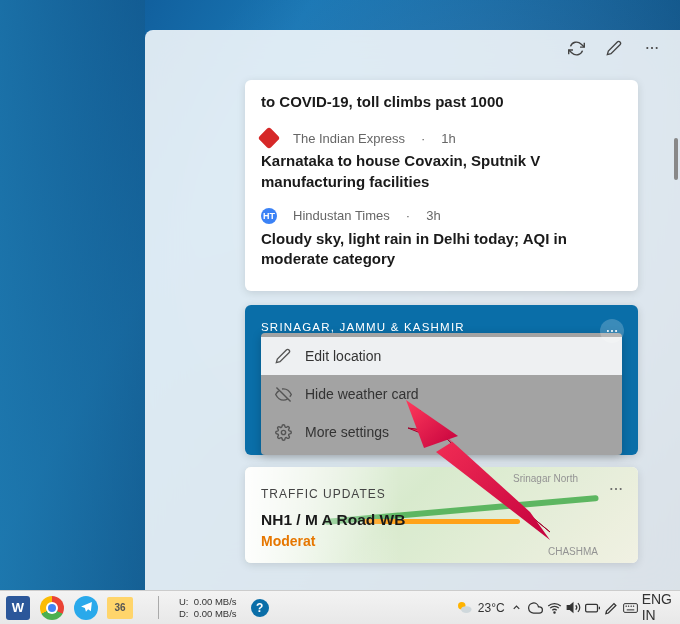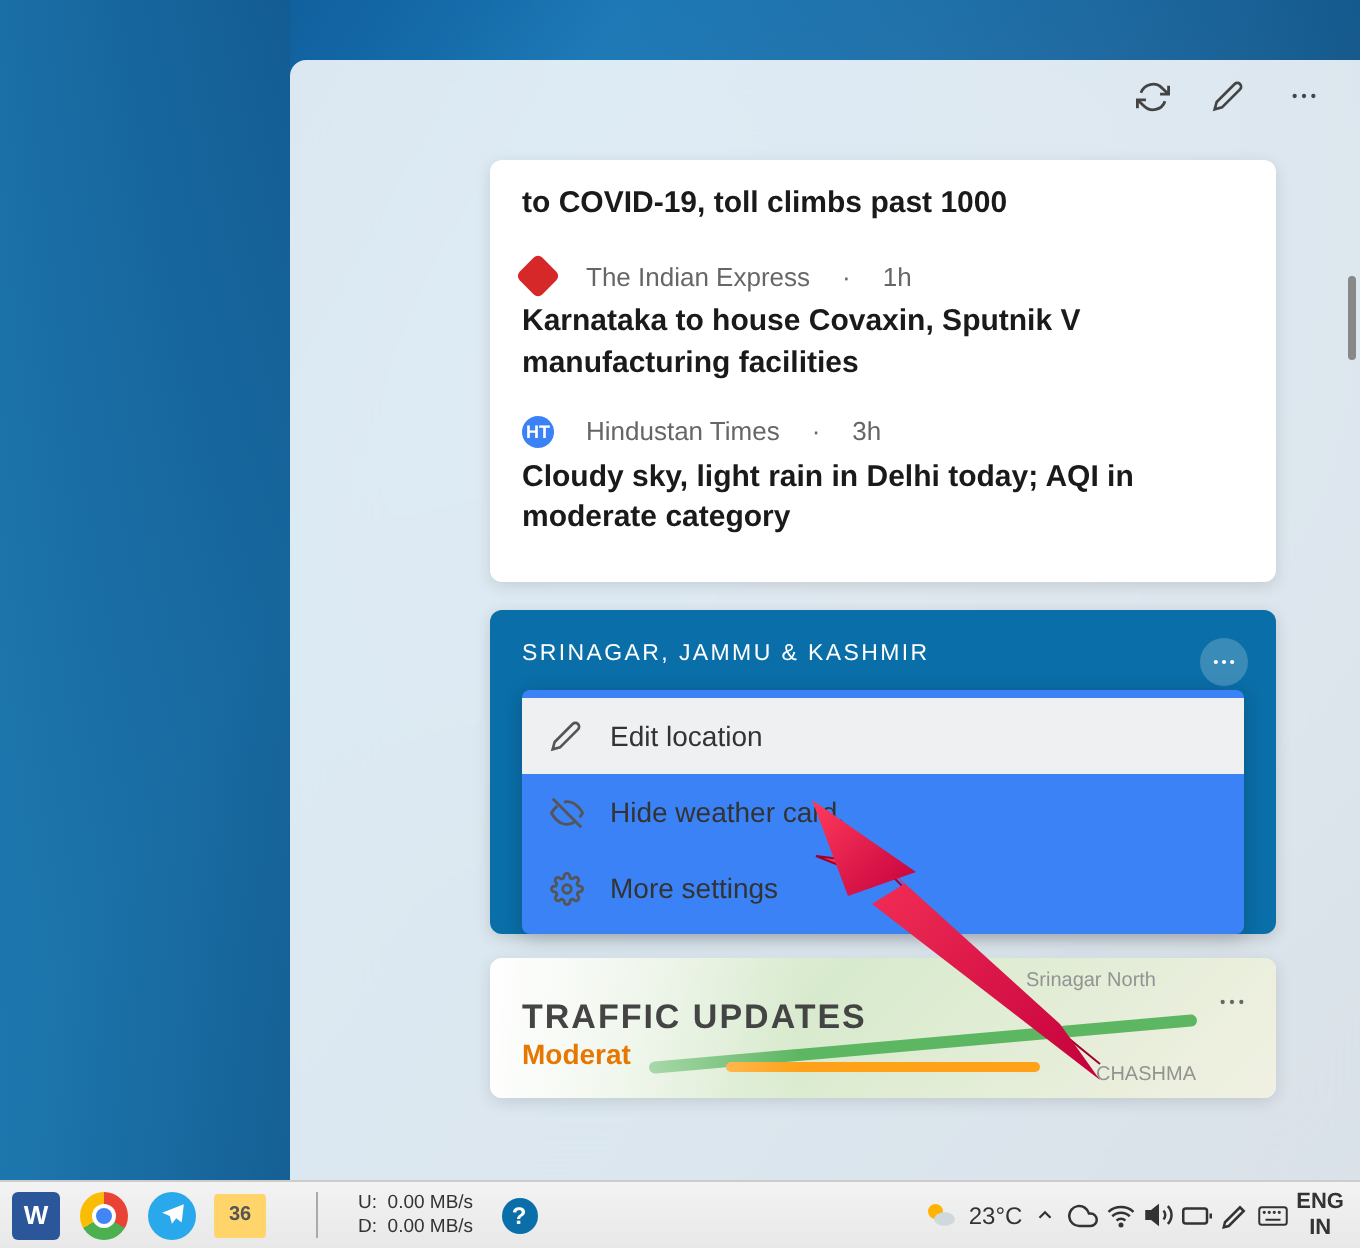--- a/index.html
+++ b/index.html
@@ -21,33 +21,33 @@
   .source-row { display: flex; align-items: center; gap: 16px; margin-bottom: 5px; color: #666; font-size: 13px; }
   .source-badge { width: 16px; height: 16px; border-radius: 3px; display: inline-flex; align-items: center; justify-content: center; font-size: 9px; font-weight: bold; color: #fff; }
   .badge-ie { background: #d62828; transform: rotate(45deg); }
   .badge-ht { background: #3b82f6; border-radius: 50%; }
   .news-headline { font-size: 15px; font-weight: 600; color: #1a1a1a; line-height: 1.35; }
 
   .weather-card { background: #0a6ea8; border-radius: 6px; box-shadow: 0 2px 8px rgba(0,0,0,0.15); padding: 16px 16px 0; margin-bottom: 12px; position: relative; }
   .weather-title { color: #fff; font-size: 11.5px; letter-spacing: 1.2px; font-weight: 400; }
   .weather-more { position: absolute; top: 14px; right: 14px; width: 24px; height: 24px; border-radius: 50%; background: rgba(255,255,255,0.2); display: flex; align-items: center; justify-content: center; color: #fff; cursor: pointer; }
 
-  .context-menu { margin-top: 12px; background: #3b82f6; border-radius: 4px; box-shadow: 0 2px 10px rgba(0,0,0,0.2); padding: 4px 0; }
+  .context-menu { background: #a3a3a3; border-radius: 4px; box-shadow: 0 2px 10px rgba(0,0,0,0.2); padding: 4px 0; }
   .menu-item { display: flex; align-items: center; gap: 12px; padding: 10px 14px; color: #333; font-size: 14px; cursor: pointer; }
   .menu-item.hovered { background: #eef0f2; }
   .menu-icon { width: 18px; height: 18px; color: #555; display: flex; align-items: center; }
 
   .traffic-card { background: #fff; border-radius: 6px; box-shadow: 0 2px 8px rgba(0,0,0,0.12); padding: 20px 16px 14px; position: relative; overflow: hidden; }
   .traffic-map { position: absolute; inset: 0; background: linear-gradient(135deg, #e8f0e4 0%, #d4e8c8 40%, #f0f0e0 100%); opacity: 0.9; }
   .road-green { position: absolute; top: 40px; left: 20%; width: 70%; height: 6px; background: #4caf50; border-radius: 3px; transform: rotate(-5deg); }
   .road-orange { position: absolute; top: 52px; left: 30%; width: 40%; height: 5px; background: #ff9800; border-radius: 3px; }
   .map-label { position: absolute; font-size: 10px; color: #888; }
   .traffic-content { position: relative; z-index: 2; }
   .traffic-content-bg { position:absolute; left:0; top:0; bottom:0; width:155px; background:linear-gradient(90deg, rgba(255,255,255,0.95), rgba(255,255,255,0)); z-index:1; }
-  .traffic-title { font-size: 17px; letter-spacing: 1px; color: #444; font-weight: 700; }
+  .traffic-title { font-size: 12px; letter-spacing: 1px; color: #444; font-weight: 400; margin-bottom: 10px; }
   .traffic-road { font-size: 15.5px; font-weight: 600; color: #1a1a1a; margin-bottom: 4px; }
   .traffic-status { font-size: 14px; font-weight: 600; color: #e67700; }
   .traffic-more { position: absolute; top: 14px; right: 14px; color: #666; z-index: 3; cursor: pointer; }
 
   .see-more { position: absolute; left: 50%; bottom: 8px; transform: translateX(-50%); background: #303030; color: #fff; border-radius: 20px; padding: 9px 20px; font-size: 14px; display: flex; align-items: center; gap: 10px; cursor: pointer; z-index: 10; box-shadow: 0 2px 8px rgba(0,0,0,0.25); }
 
   .arrow-annotation { position: absolute; left: 380px; top: 392px; z-index: 70; pointer-events: none; }
 
   .taskbar { position: absolute; left: 0; right: 0; bottom: 0; height: 34px; background: linear-gradient(180deg, #f3f3f3, #e8e8e8); border-top: 1px solid #ccc; display: flex; align-items: center; font-size: 11px; color: #333; }
   .tb-left { display: flex; align-items: center; gap: 6px; padding-left: 4px; }
@@ -58,21 +58,21 @@
   .chrome-icon::before { content:''; position:absolute; inset:8px; background:#4285f4; border-radius:50%; z-index:1; }
   .telegram-icon { width: 24px; height: 24px; background: #29a9eb; border-radius: 50%; display:flex;align-items:center;justify-content:center;color:#fff; }
   .folder-icon { width: 26px; height: 22px; background: #ffd56b; border-radius: 2px; position: relative; display:flex;align-items:center;justify-content:center;font-size:10px;font-weight:bold;color:#555; }
   .net-speed { display: flex; flex-direction: column; font-size: 9.5px; margin-left: 18px; border-left: 1px solid #aaa; padding-left: 20px; line-height: 1.2; }
   .help-icon { width: 18px; height: 18px; background: #0a6ea8; border-radius: 50%; color:#fff; display:flex;align-items:center;justify-content:center;font-size:12px;font-weight:bold; margin-left:6px; }
 
   .tb-right { margin-left: auto; display: flex; align-items: center; gap: 4px; padding-right: 8px; }
   .weather-tb { display: flex; align-items: center; gap: 5px; font-size: 12px; cursor: pointer; }
   .sun-icon { width: 18px; height: 18px; }
   .sys-icon { width: 15px; height: 15px; display: flex; align-items: center; justify-content: center; color: #333; cursor: pointer; }
-  .lang { font-size: 11px; line-height: 1.1; text-align: center; cursor: pointer; font-weight: bold; }
+  .lang { font-size: 14px; line-height: 1.1; text-align: left; cursor: pointer; }
 </style>
 </head>
 <body>
 
 <div class="desktop-bg">
   <div class="building"></div>
   <div class="sky-glow"></div>
 </div>
 
 <div class="widgets-panel">
@@ -164,20 +164,21 @@
     <div class="traffic-card">
       <div class="traffic-map">
         <div class="road-green"></div>
         <div class="road-orange"></div>
         <div class="map-label" style="top:6px; right:60px;">Srinagar North</div>
         <div class="map-label" style="bottom:6px; right:40px;">CHASHMA</div>
       </div>
       <div class="traffic-content-bg"></div>
       <div class="traffic-content">
         <div class="traffic-title">TRAFFIC UPDATES</div>
+        <div class="traffic-road">NH1 / M A Road WB</div>
         <div class="traffic-status">Moderat</div>
       </div>
       <div class="traffic-more">
         <svg width="16" height="16" viewBox="0 0 24 24" fill="currentColor">
             <circle cx="5" cy="12" r="1.6"></circle>
             <circle cx="12" cy="12" r="1.6"></circle>
             <circle cx="19" cy="12" r="1.6"></circle>
           </svg>
       </div>
     </div>

